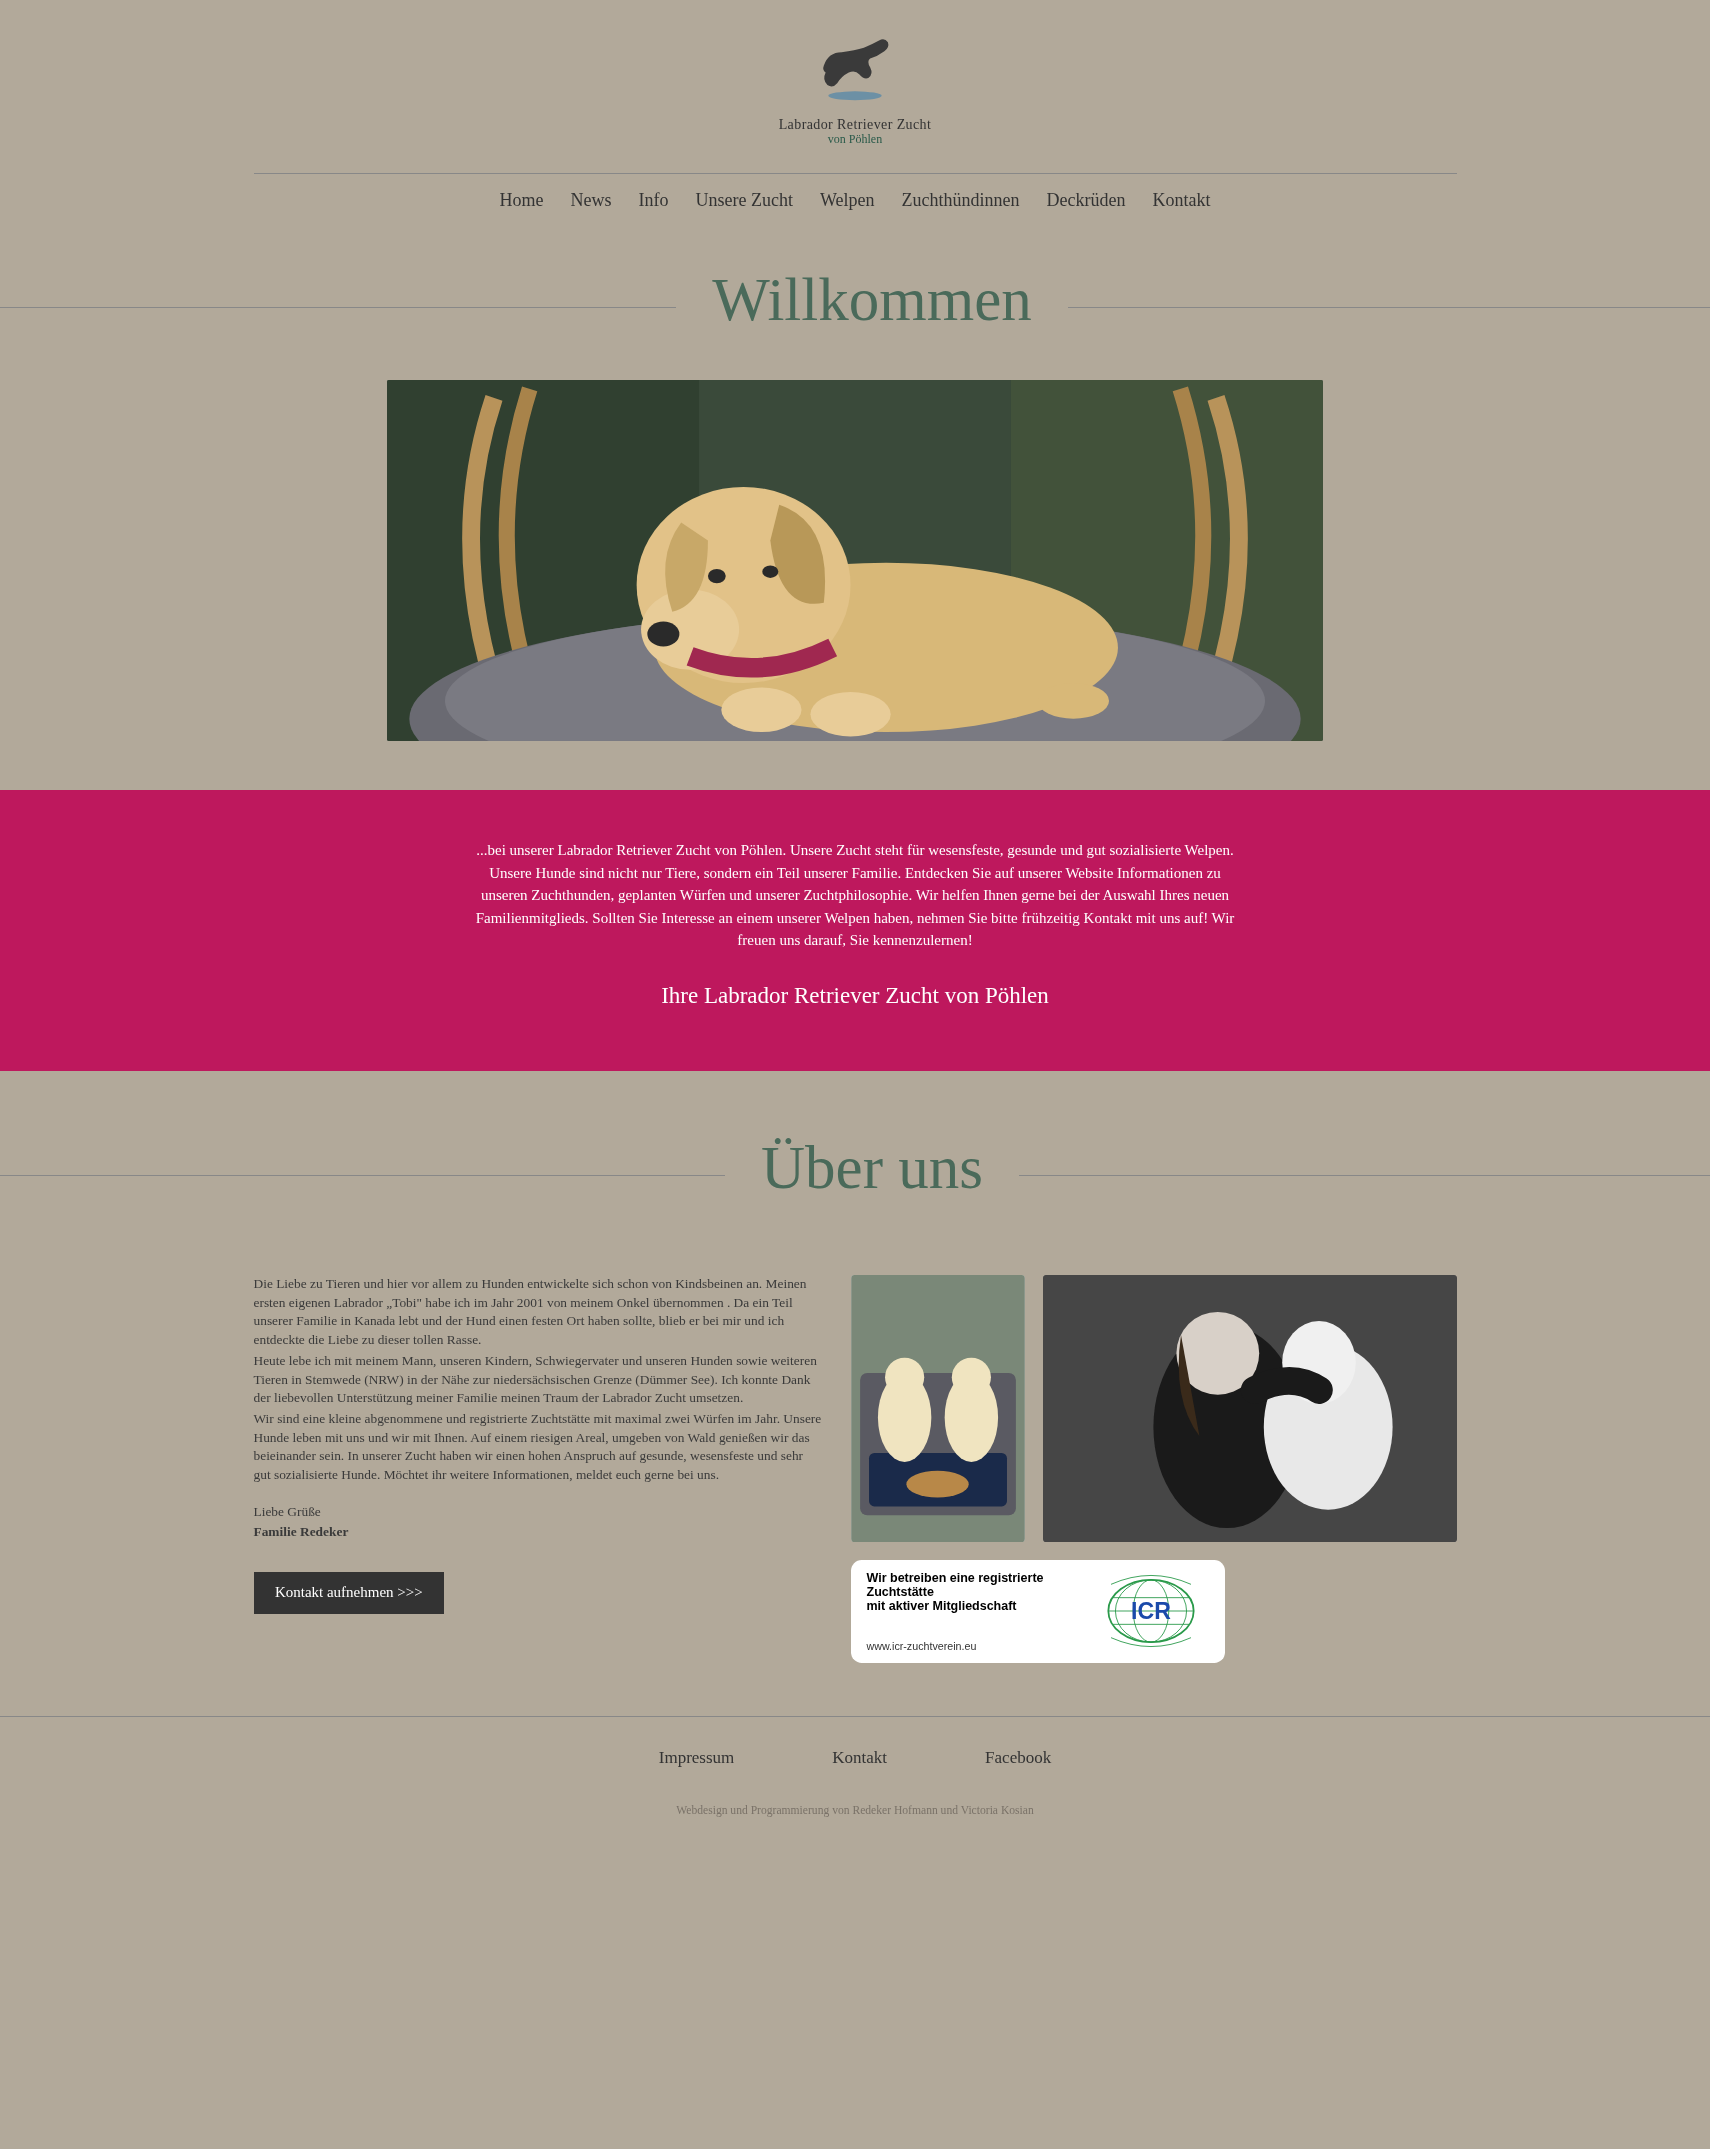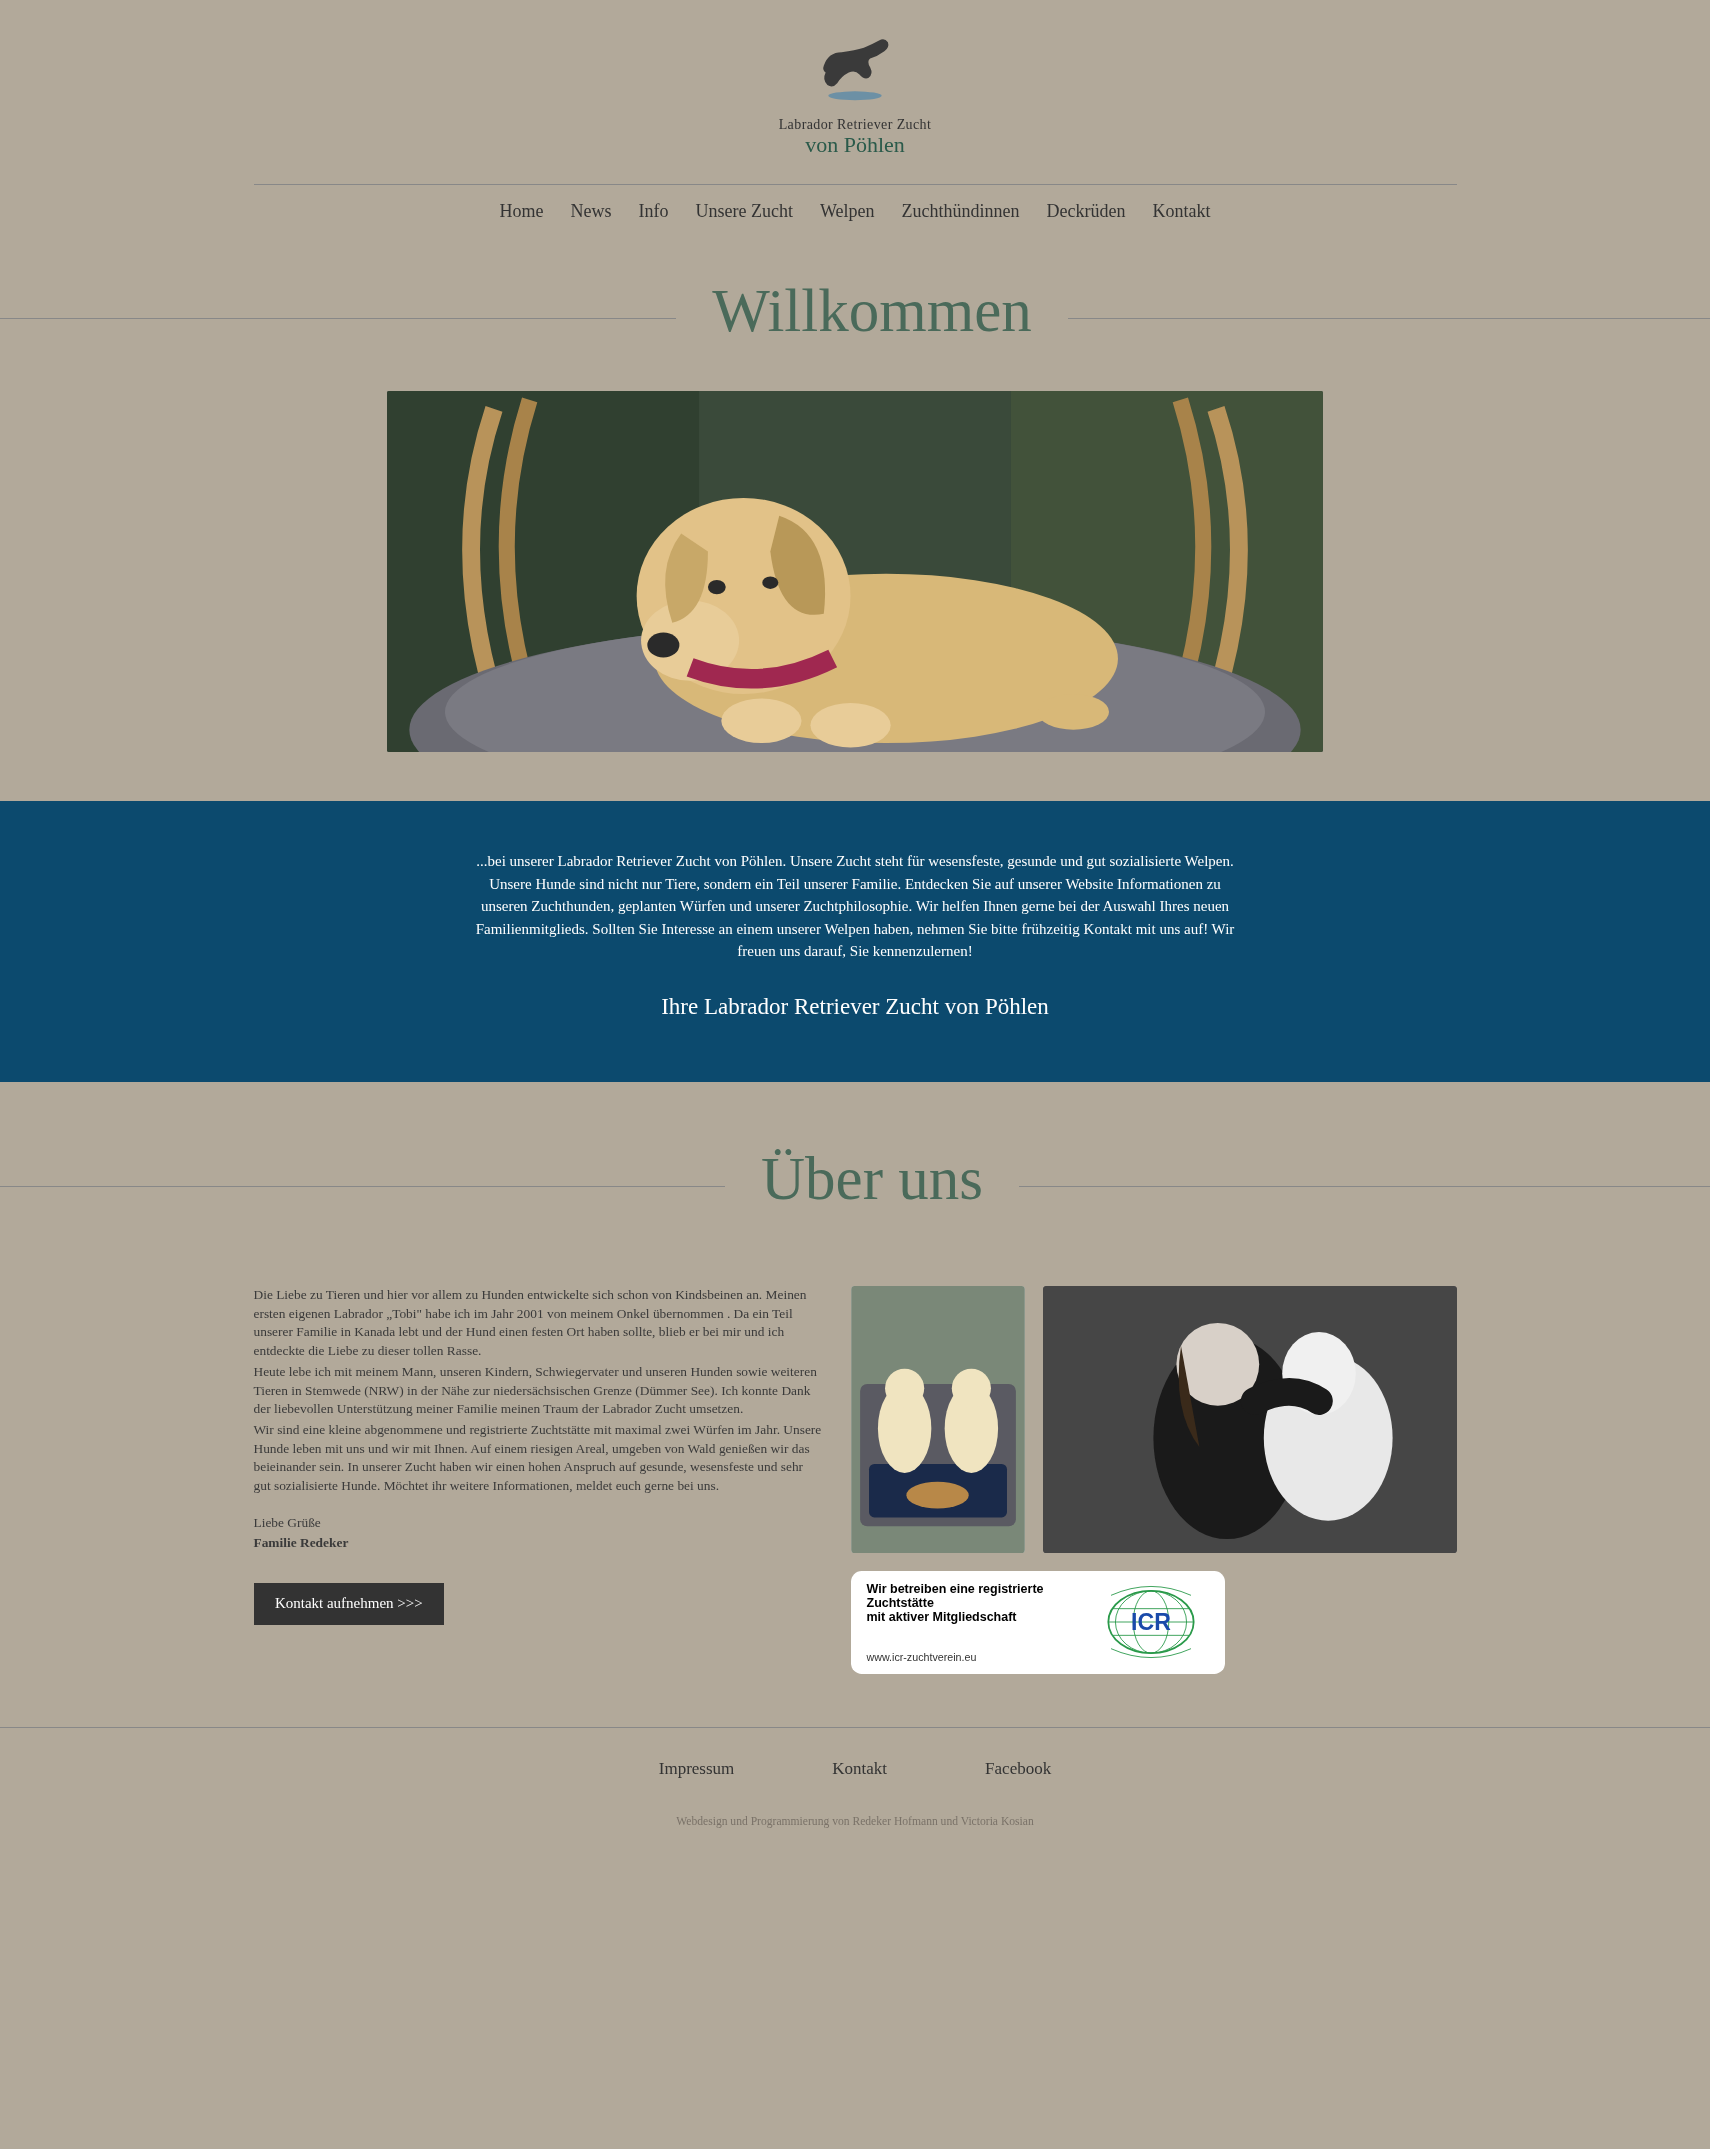--- a/index.html
+++ b/index.html
@@ -21,21 +21,21 @@
   }
   .logo-img {
     width: 98px; height: 89px;
     margin: 0 auto 7.1px;
     display: flex; align-items: center; justify-content: center;
   }
   .logo-img svg { width: 98px; height: 89px; }
   .logo-text-1 { font-size: 14px; color: #333; letter-spacing: 0.4px; }
   .logo-text-2 {
     font-family: 'Brush Script MT', cursive;
-    font-size: 22px;
+    font-size: 12px;
     color: #2a5a4a;
     margin-top: -1.8px;
   }
 
   
   .nav-wrap {
     max-width: 1203px;
     margin: 16px auto;
     border-top: 0.9px solid #888;
   }
@@ -89,21 +89,21 @@
     width: 936px;
     height: 361px;
     background: #777;
     border-radius: 1.8px;
     position: relative;
     overflow: hidden;
   }
 
   
   .green-block {
-    background: #0c4a6e;
+    background: #be185d;
     color: #fff;
     padding: 49px 18px 62px;
     text-align: center;
   }
   .green-text {
     max-width: 775px;
     margin: 0 auto 31px;
     font-size: 15px;
     line-height: 1.5;
   }

